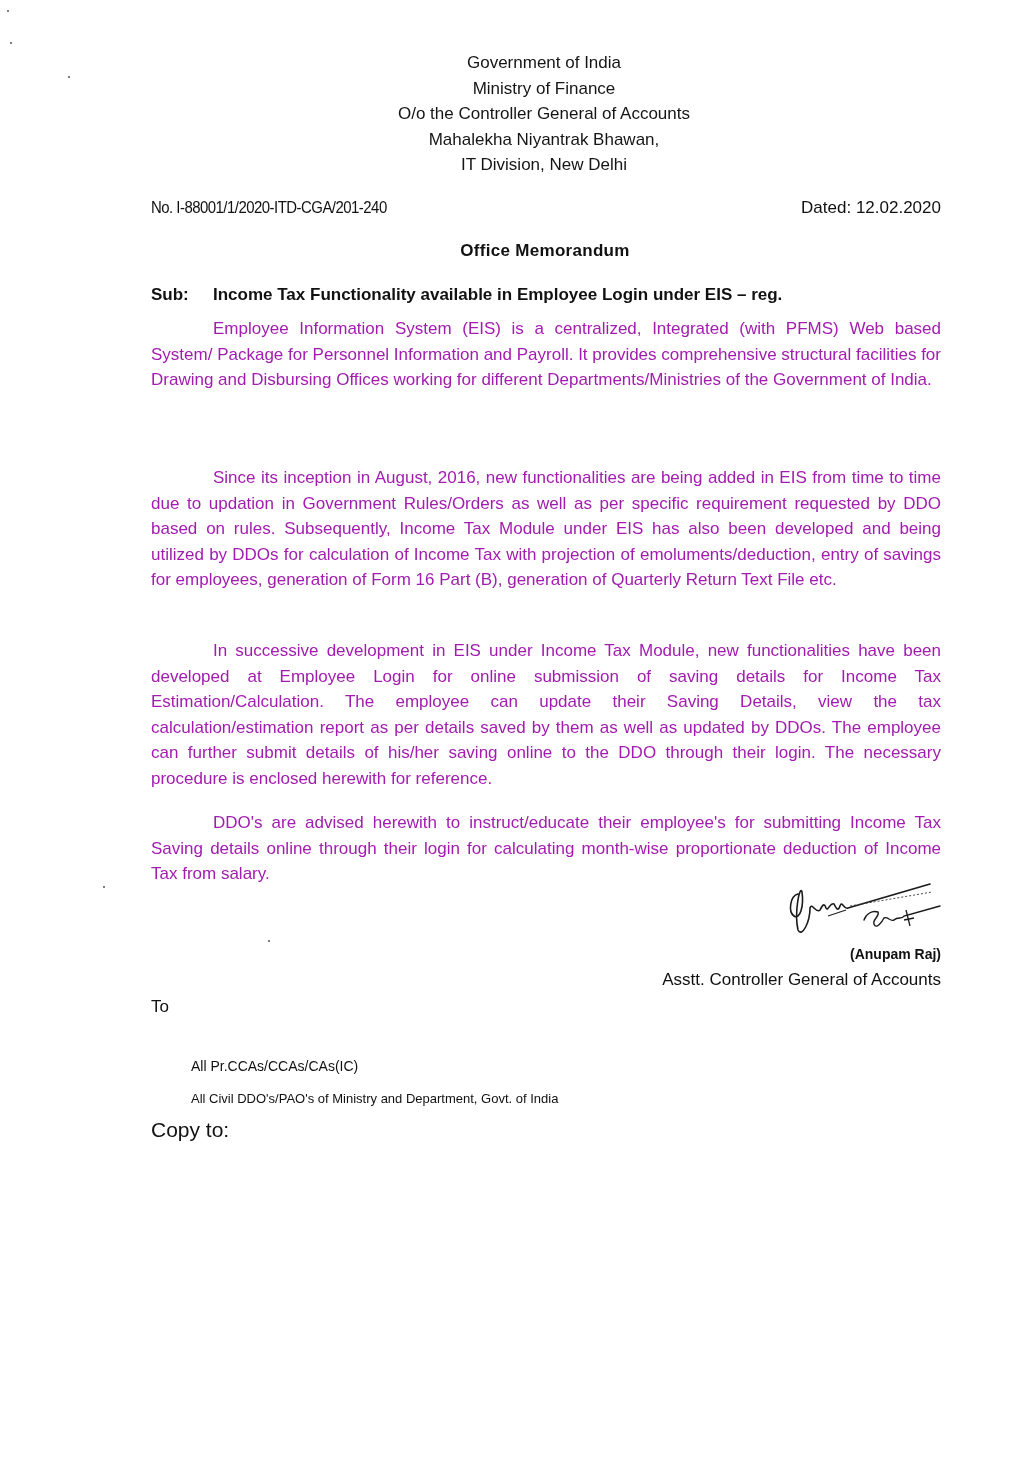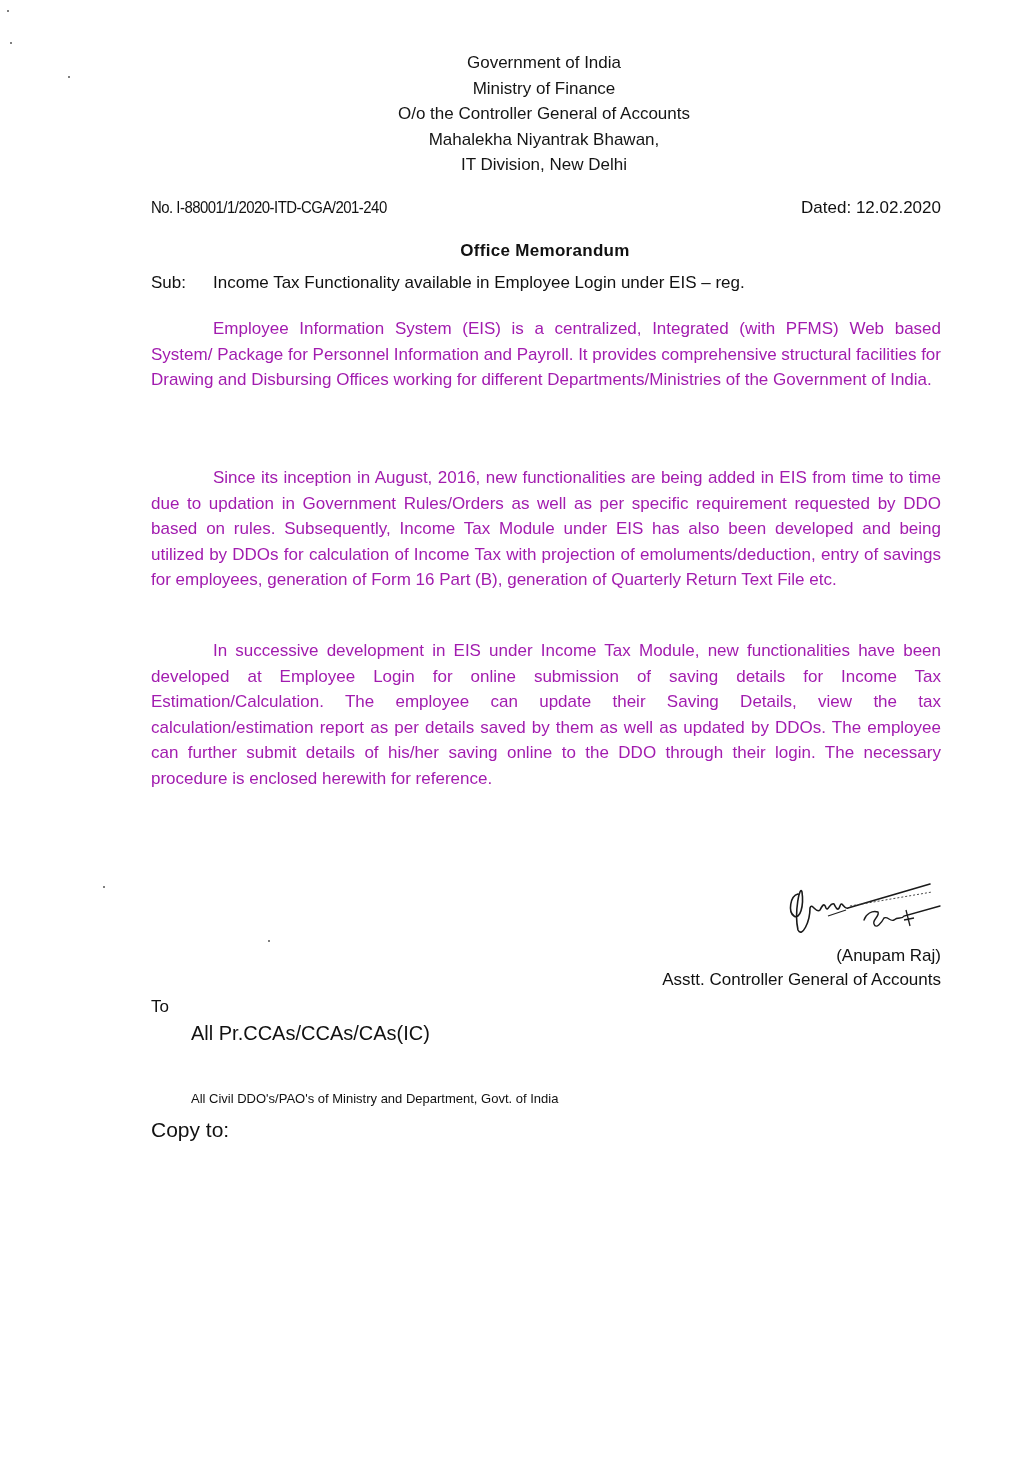--- a/index.html
+++ b/index.html
@@ -60,25 +60,25 @@
       top: 241px;
       left: 0;
       width: 1090px;
       text-align: center;
       font-size: 17px;
       font-weight: bold;
       letter-spacing: 0.3px;
     }
     .subject {
       position: absolute;
-      top: 273px;
+      top: 285px;
       left: 151px;
       width: 790px;
       font-size: 17px;
-      font-weight: normal;
+      font-weight: bold;
       white-space: nowrap;
     }
     .subject .sub-label {
       display: inline-block;
       width: 62px;
     }
 
     .para {
       position: absolute;
       left: 151px;
@@ -98,44 +98,44 @@
       position: absolute;
       left: 780px;
       top: 872px;
       width: 180px;
       height: 70px;
     }
     .sign-name {
       position: absolute;
       top: 946px;
       right: 87px;
-      font-size: 17px;
-      font-weight: normal;
+      font-size: 14px;
+      font-weight: bold;
       white-space: nowrap;
     }
     .sign-desig {
       position: absolute;
       top: 970px;
       right: 87px;
       font-size: 17px;
       font-weight: normal;
       white-space: nowrap;
     }
 
     .to-label {
       position: absolute;
       top: 997px;
       left: 151px;
       font-size: 17px;
     }
     .to-recipient {
       position: absolute;
-      top: 1022px;
+      top: 1058px;
       left: 191px;
-      font-size: 20px;
+      font-size: 14px;
       white-space: nowrap;
     }
     .copy-label {
       position: absolute;
       top: 1118px;
       left: 151px;
       font-size: 21px;
       text-align: right;
     }
     .copy-line {
@@ -174,20 +174,21 @@
 
   <div class="om-title">Office Memorandum</div>
 
   <div class="subject">
     <span class="sub-label">Sub:</span><span>Income Tax Functionality available in Employee Login under EIS – reg.</span>
   </div>
 
   <p class="para" id="para-1">Employee Information System (EIS) is a centralized, Integrated (with PFMS) Web based System/ Package for Personnel Information and Payroll. It provides comprehensive structural facilities for Drawing and Disbursing Offices working for different Departments/Ministries of the Government of India.</p>
   <p class="para" id="para-2">Since its inception in August, 2016, new functionalities are being added in EIS from time to time due to updation in Government Rules/Orders as well as per specific requirement requested by DDO based on rules. Subsequently, Income Tax Module under EIS has also been developed and being utilized by DDOs for calculation of Income Tax with projection of emoluments/deduction, entry of savings for employees, generation of Form 16 Part (B), generation of Quarterly Return Text File etc.</p>
   <p class="para" id="para-3">In successive development in EIS under Income Tax Module, new functionalities have been developed at Employee Login for online submission of saving details for Income Tax Estimation/Calculation. The employee can update their Saving Details, view the tax calculation/estimation report as per details saved by them as well as updated by DDOs. The employee can further submit details of his/her saving online to the DDO through their login. The necessary procedure is enclosed herewith for reference.</p>
+  <p class="para" id="para-4">DDO's are advised herewith to instruct/educate their employee's for submitting Income Tax Saving details online through their login for calculating month-wise proportionate deduction of Income Tax from salary.</p>
 
   <svg class="signature" viewBox="0 0 180 70">
     <path d="M18 22 C 10 24, 8 40, 14 44 C 20 48, 24 34, 22 20 C 20 12, 14 40, 18 58 C 22 66, 30 50, 30 36 C 32 30, 36 42, 40 38 C 42 34, 44 30, 46 36 C 48 40, 50 30, 54 32 C 56 36, 58 40, 60 34 C 62 28, 64 38, 68 36 L 150 12" fill="none" stroke="#1a1a1a" stroke-width="1.6" stroke-linecap="round"></path>
     <path d="M70 34 L 152 20" fill="none" stroke="#333" stroke-width="0.9" stroke-dasharray="2 2"></path>
     <path d="M48 44 L 66 38" fill="none" stroke="#222" stroke-width="1.2"></path>
     <path d="M84 48 C 86 42, 92 38, 98 40 C 100 44, 92 48, 94 52 C 96 58, 102 50, 104 46 C 108 44, 110 50, 114 48 C 118 44, 122 48, 124 44 L 160 34" fill="none" stroke="#1a1a1a" stroke-width="1.4" stroke-linecap="round"></path>
     <path d="M126 38 L 130 54 M 124 48 L 134 46" fill="none" stroke="#1a1a1a" stroke-width="1.3"></path>
   </svg>
 
   <div class="sign-name">(Anupam Raj)</div>

